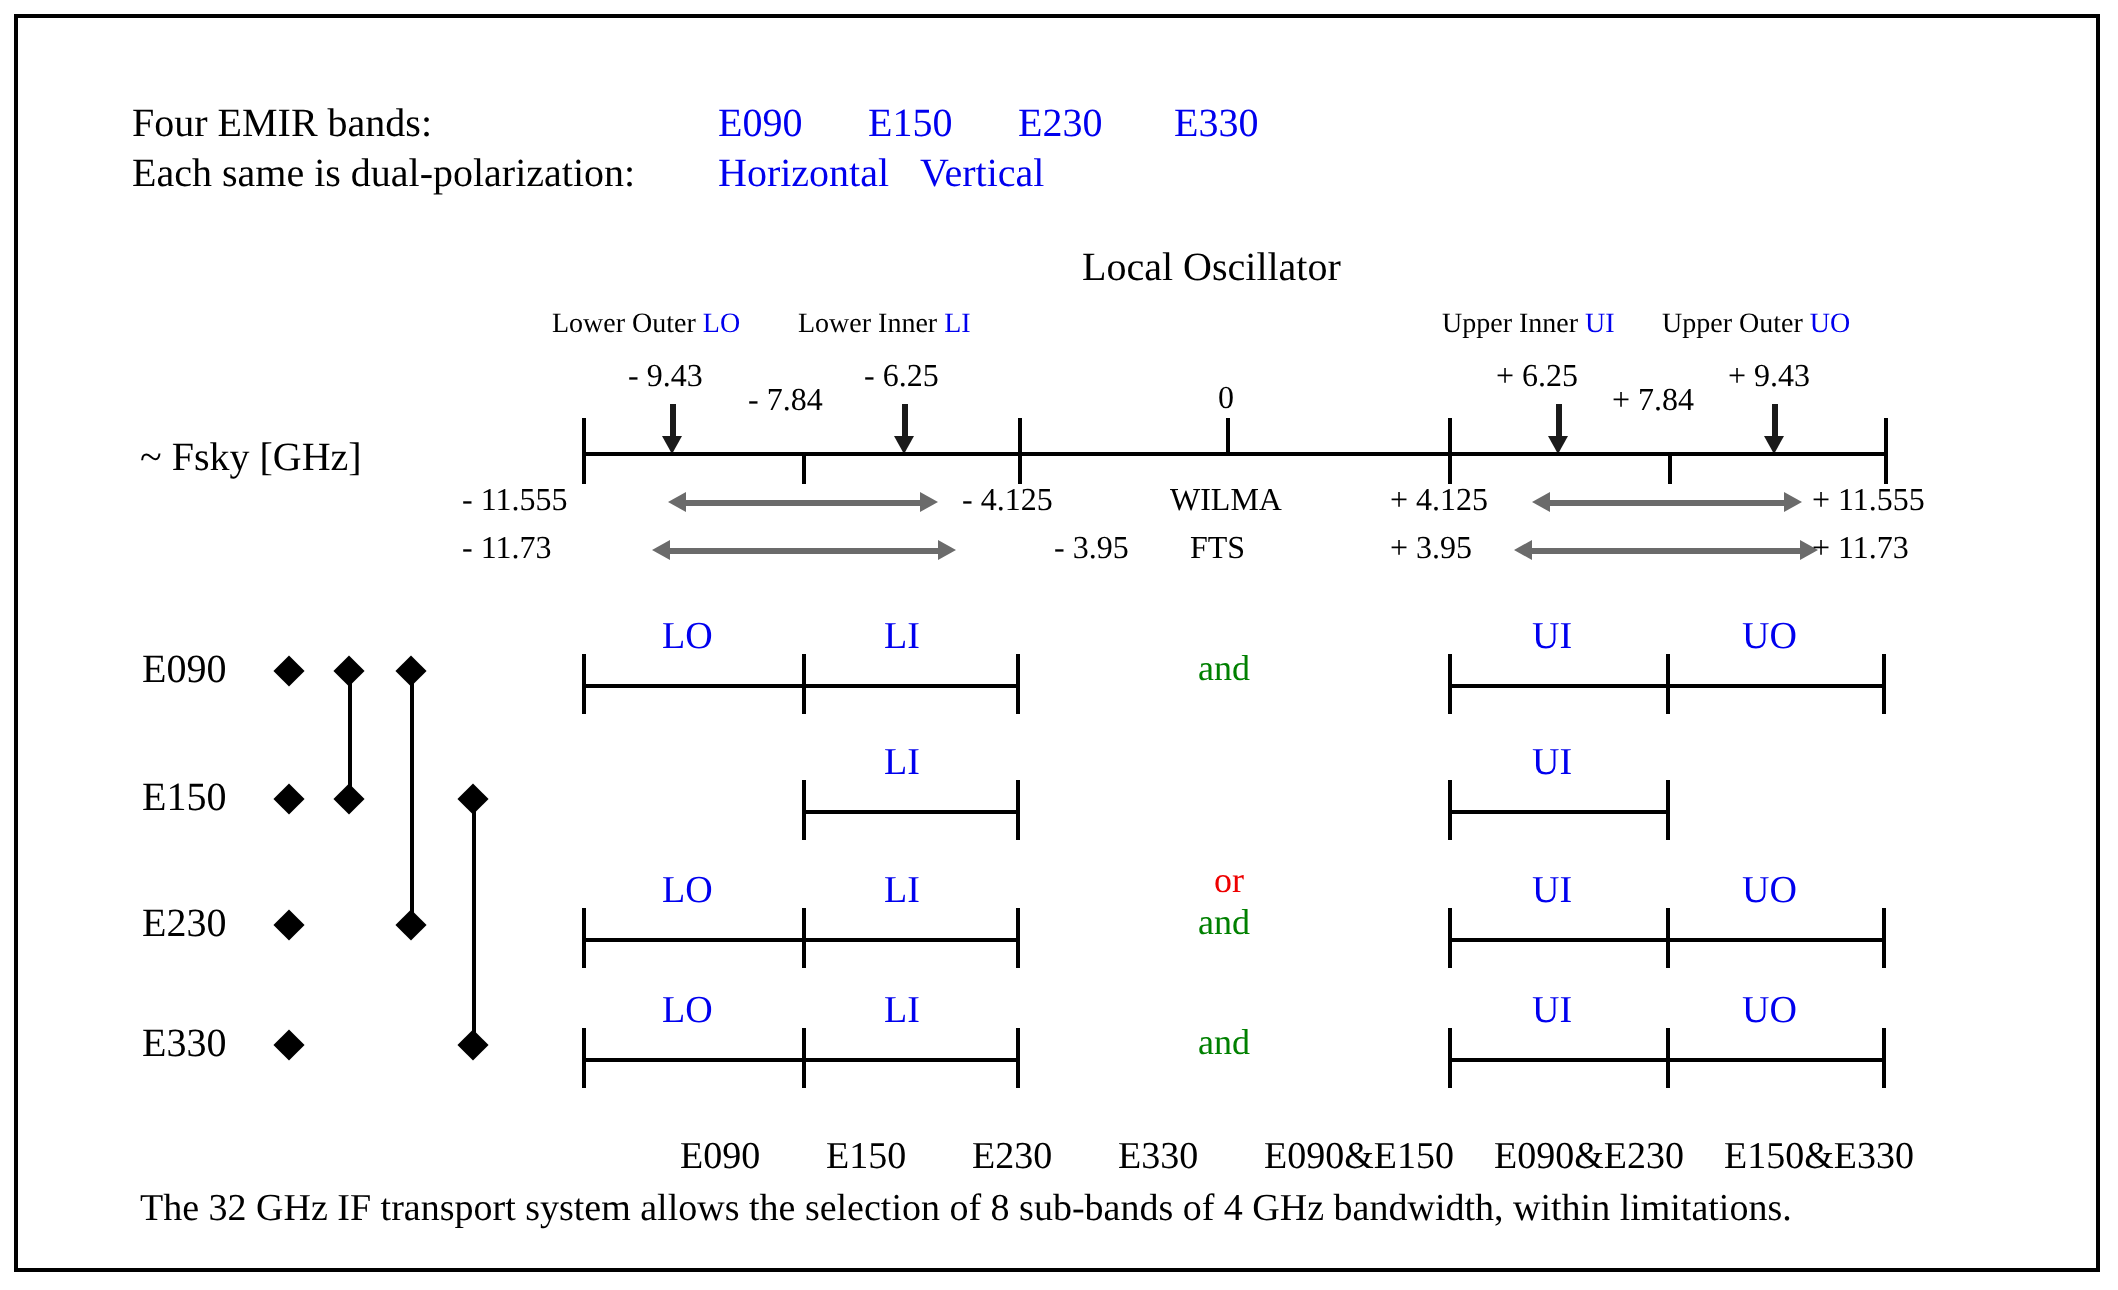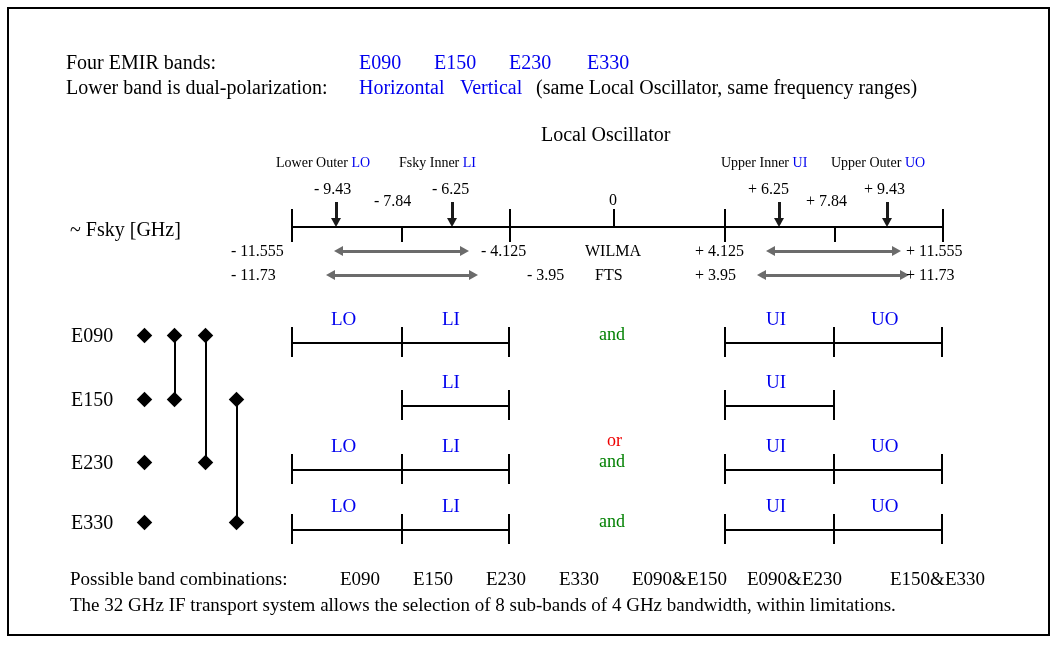--- a/index.html
+++ b/index.html
@@ -69,33 +69,32 @@
 <body>
 
 <div id="frame">
 
   <div class="t hdr" style="left:57px;top:43px;">Four EMIR bands:</div>
   <div class="t hdr blue" style="left:350px;top:43px;">E090</div>
   <div class="t hdr blue" style="left:425px;top:43px;">E150</div>
   <div class="t hdr blue" style="left:500px;top:43px;">E230</div>
   <div class="t hdr blue" style="left:578px;top:43px;">E330</div>
 
-  <div class="t hdr" style="left:57px;top:68px;">Lower band is dual-polarization:</div>
+  <div class="t hdr" style="left:57px;top:68px;">Each same is dual-polarization:</div>
   <div class="t hdr blue" style="left:350px;top:68px;">Horizontal</div>
   <div class="t hdr blue" style="left:451px;top:68px;">Vertical</div>
-  <div class="t hdr" style="left:527px;top:68px;">(same Local Oscillator, same frequency ranges)</div>
 
   <div class="t sect" style="left:532px;top:115px;">Local Oscillator</div>
 
   <div class="t sub" style="left:267px;top:147px;">
     <span>Lower Outer</span>
     <span class="blue">LO</span>
   </div>
   <div class="t sub" style="left:390px;top:147px;">
-    <span>Fsky Inner</span>
+    <span>Lower Inner</span>
     <span class="blue">LI</span>
   </div>
   <div class="t sub" style="left:712px;top:147px;">
     <span>Upper Inner</span>
     <span class="blue">UI</span>
   </div>
   <div class="t sub" style="left:822px;top:147px;">
     <span>Upper Outer</span>
     <span class="blue">UO</span>
   </div>
@@ -249,23 +248,22 @@
 
   <div class="t andor green" style="left:590px;top:503px;">and</div>
 
   <div class="rowline" style="left:715px;top:520px;width:218px;"></div>
   <div class="rowtick" style="left:715px;top:505px;height:30px;"></div>
   <div class="rowtick" style="left:824px;top:505px;height:30px;"></div>
   <div class="rowtick" style="left:932px;top:505px;height:30px;"></div>
   <div class="t seglbl" style="left:757px;top:487px;">UI</div>
   <div class="t seglbl" style="left:862px;top:487px;">UO</div>
 
-  <div class="t foot" style="left:61px;top:560px;">Possible band combinations:</div>
   <div class="t foot" style="left:331px;top:560px;">E090</div>
   <div class="t foot" style="left:404px;top:560px;">E150</div>
   <div class="t foot" style="left:477px;top:560px;">E230</div>
   <div class="t foot" style="left:550px;top:560px;">E330</div>
   <div class="t foot" style="left:623px;top:560px;">E090&amp;E150</div>
   <div class="t foot" style="left:738px;top:560px;">E090&amp;E230</div>
-  <div class="t foot" style="left:881px;top:560px;">E150&amp;E330</div>
+  <div class="t foot" style="left:853px;top:560px;">E150&amp;E330</div>
   <div class="t foot" style="left:61px;top:586px;">The 32 GHz IF transport system allows the selection of 8 sub-bands of 4 GHz bandwidth, within limitations.</div>
 
 </div>
 
 </body></html>

